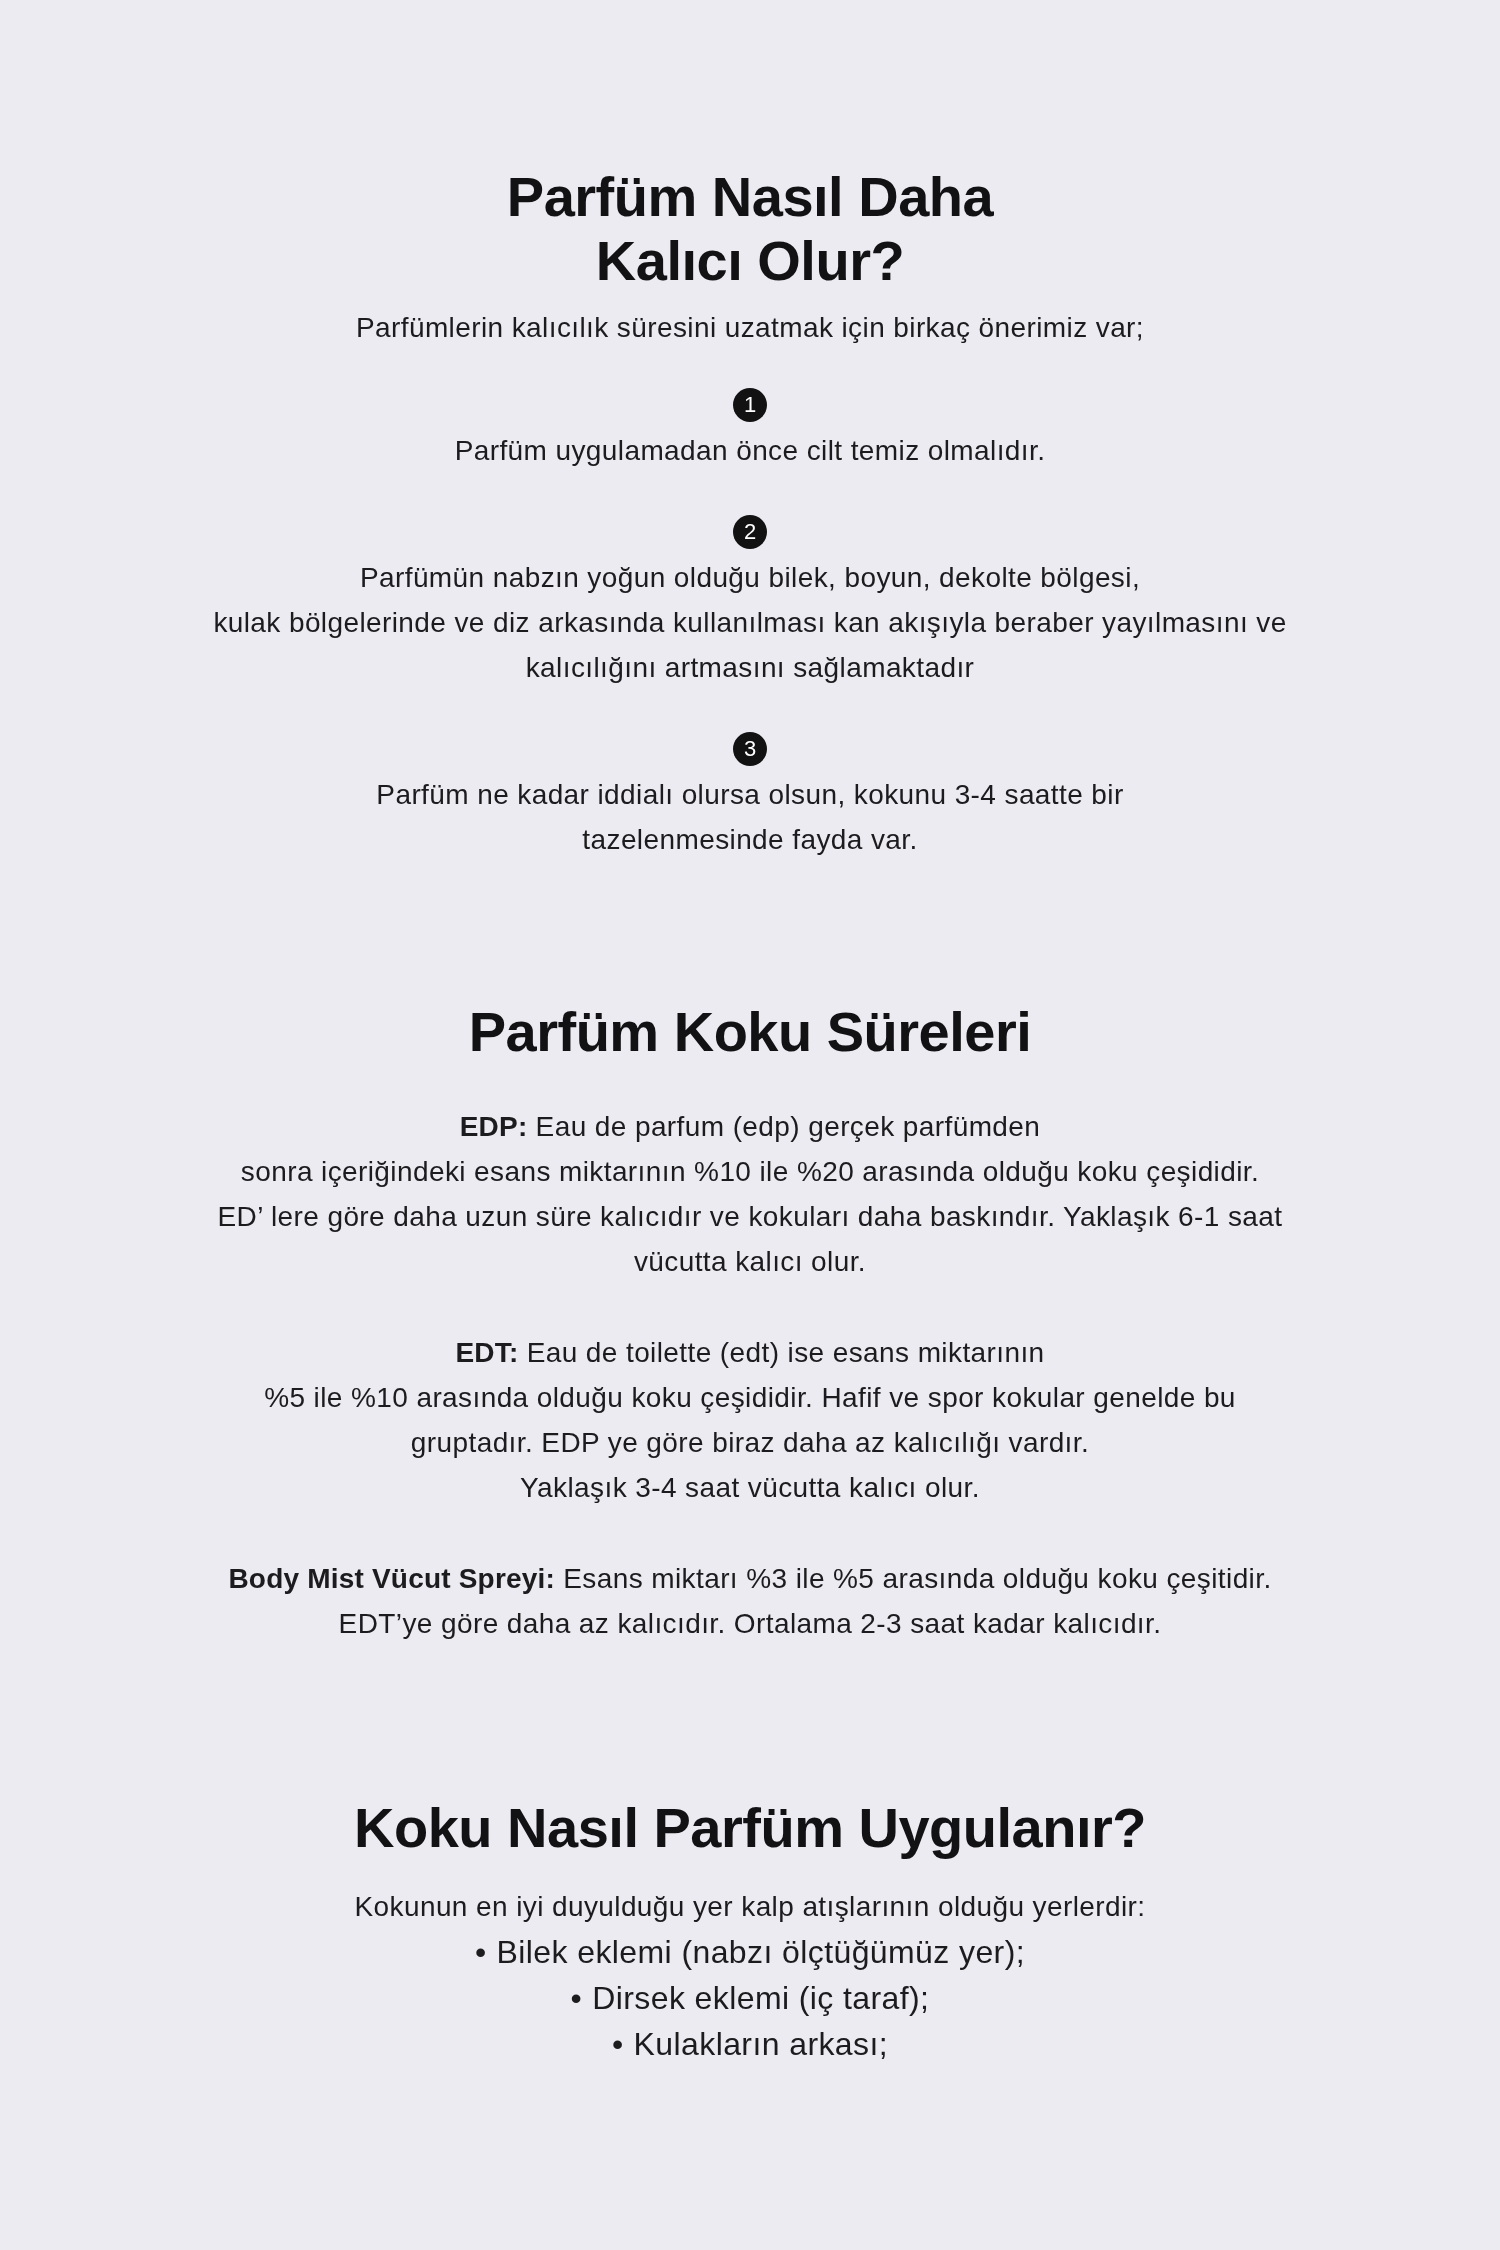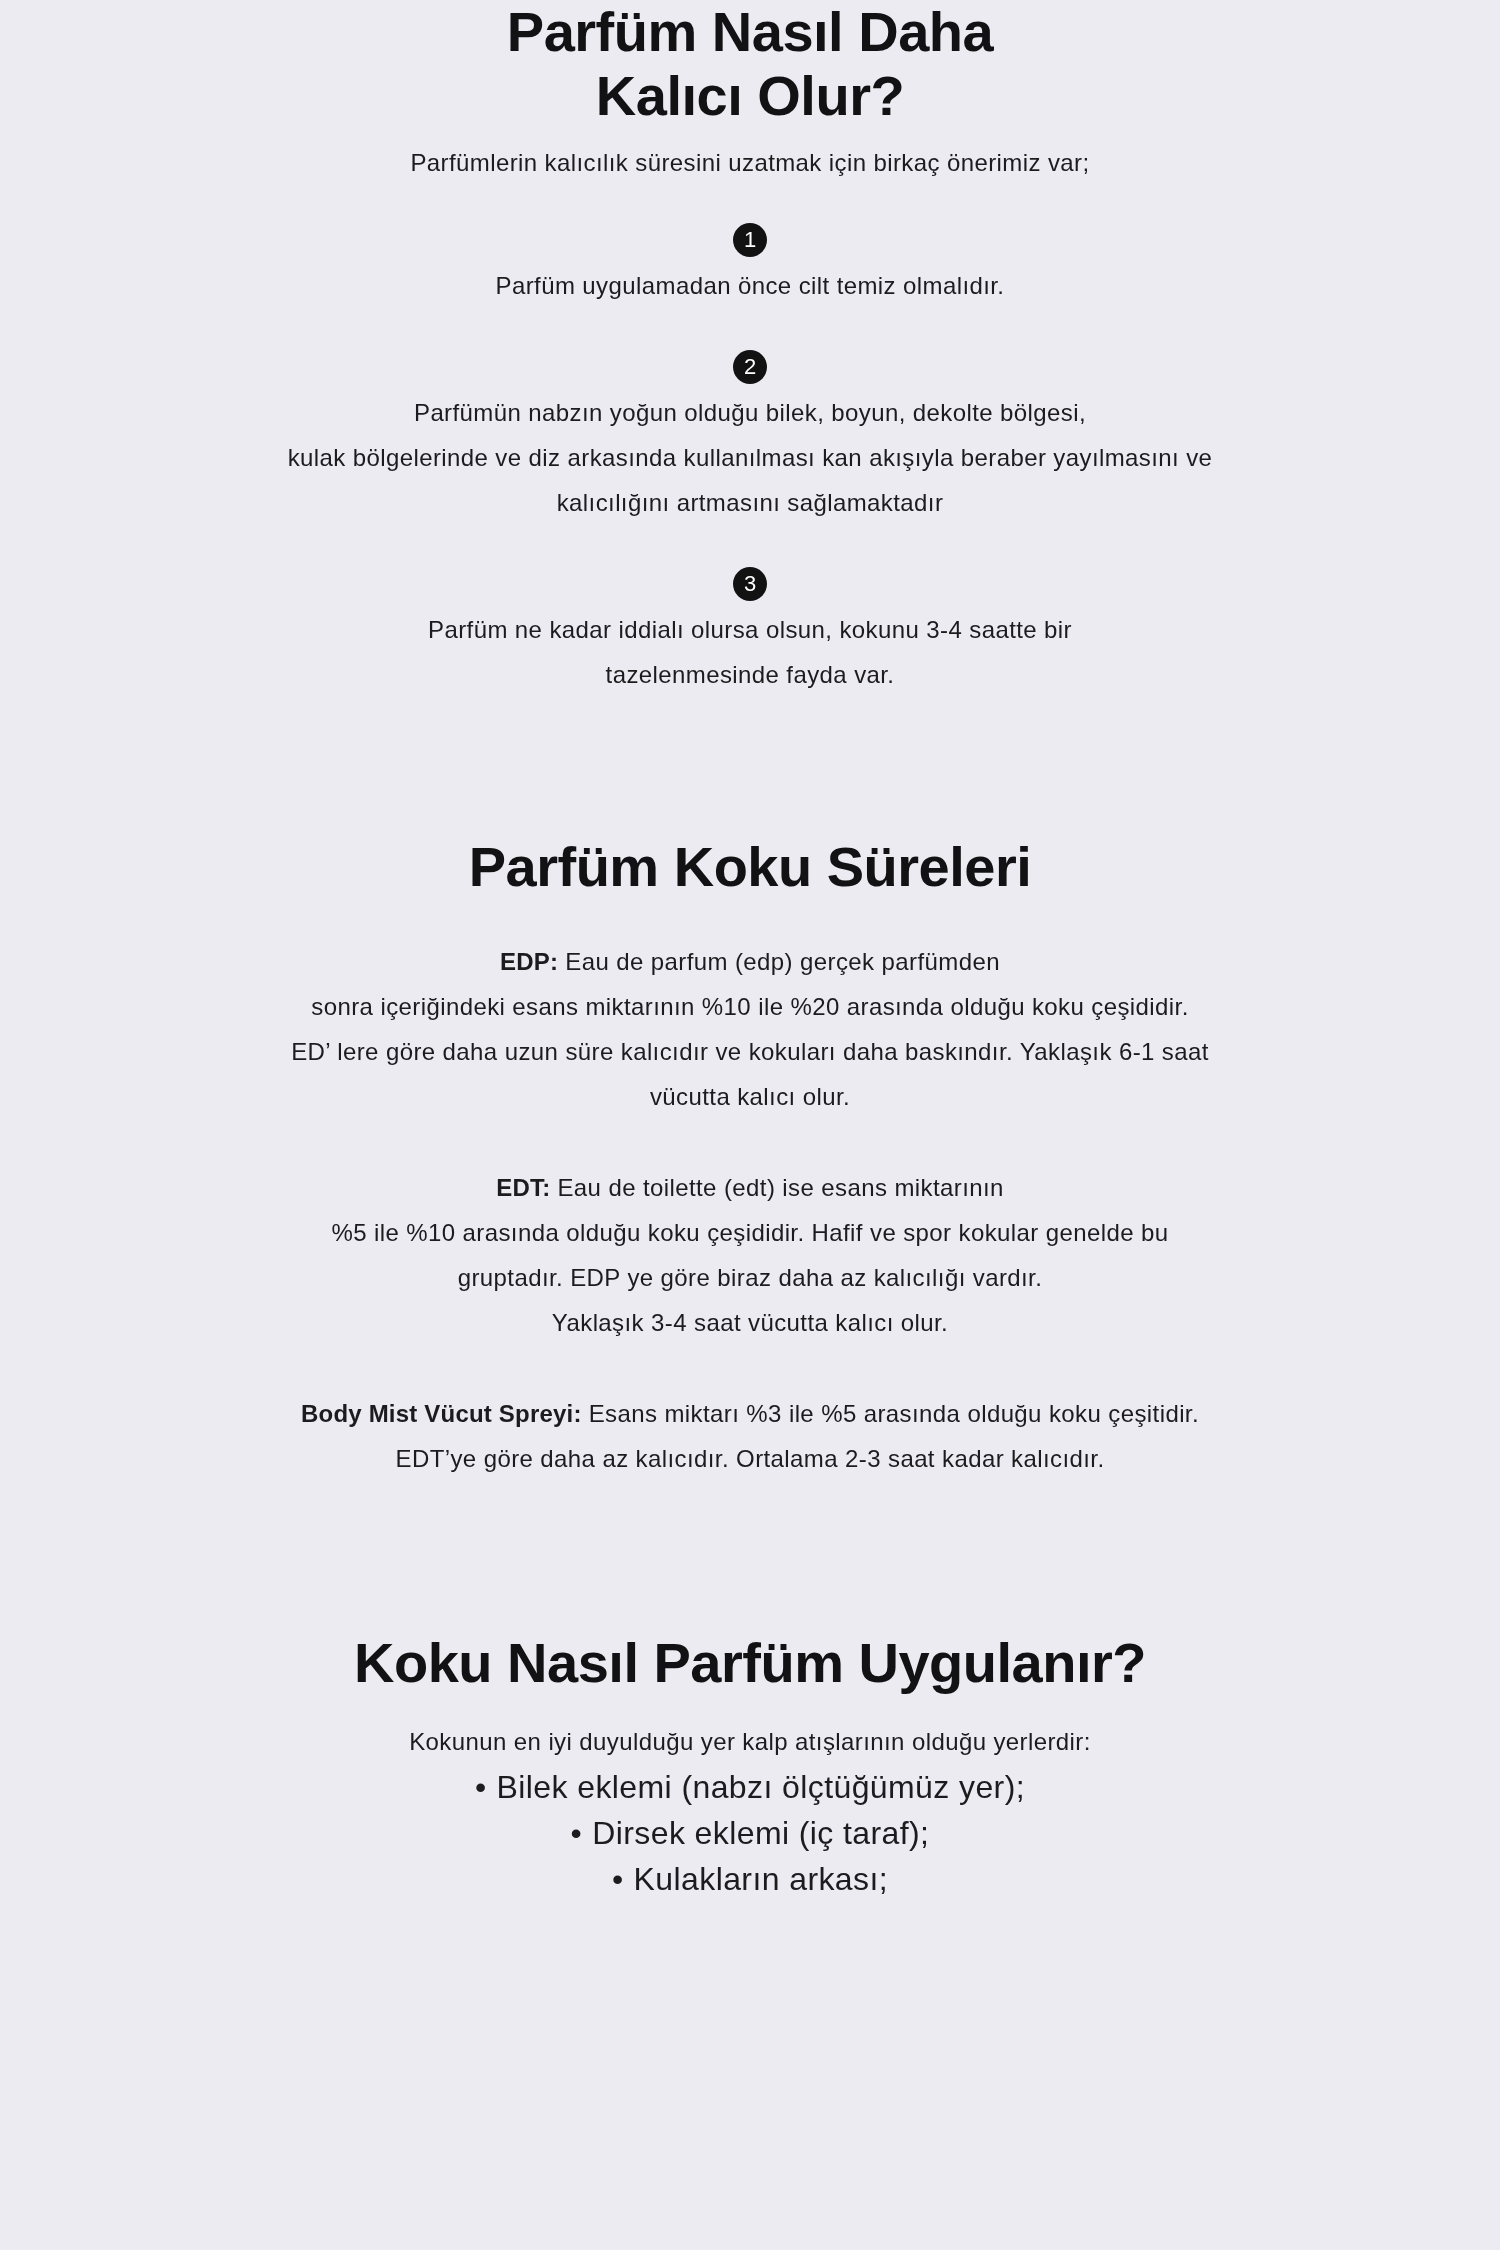--- a/index.html
+++ b/index.html
@@ -11,34 +11,35 @@
     width: 1500px;
     height: 2250px;
     overflow: hidden;
     font-family: "Liberation Sans", sans-serif;
     color: #1C1C1F;
   }
   .page {
     box-sizing: border-box;
     width: 100%;
     height: 100%;
+    padding-top: 165px;
     text-align: center;
   }
   .heading {
     margin: 0;
     font-size: 56px;
     line-height: 64px;
     font-weight: 700;
     letter-spacing: -0.5px;
     color: #121214;
     white-space: pre-line;
   }
   .body-text {
     margin: 0;
-    font-size: 24px;
+    font-size: 28px;
     line-height: 45px;
     font-weight: 400;
     letter-spacing: 0.4px;
     white-space: pre-line;
   }
   .intro-text { margin-top: 12px; }
   .tip { margin-top: 42px; }
   .tip:first-of-type { margin-top: 38px; }
   .tip-badge {
     display: block;

